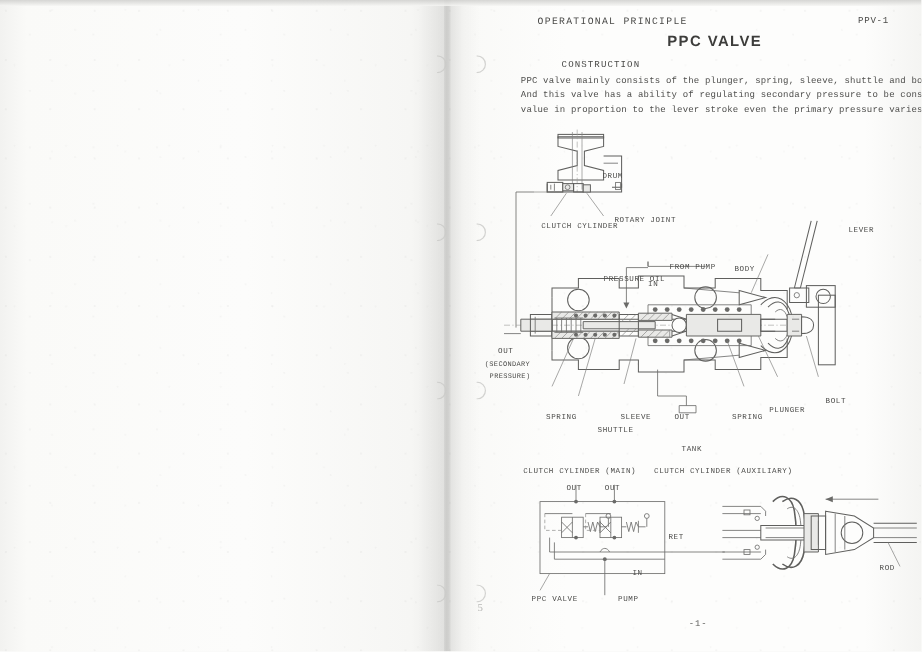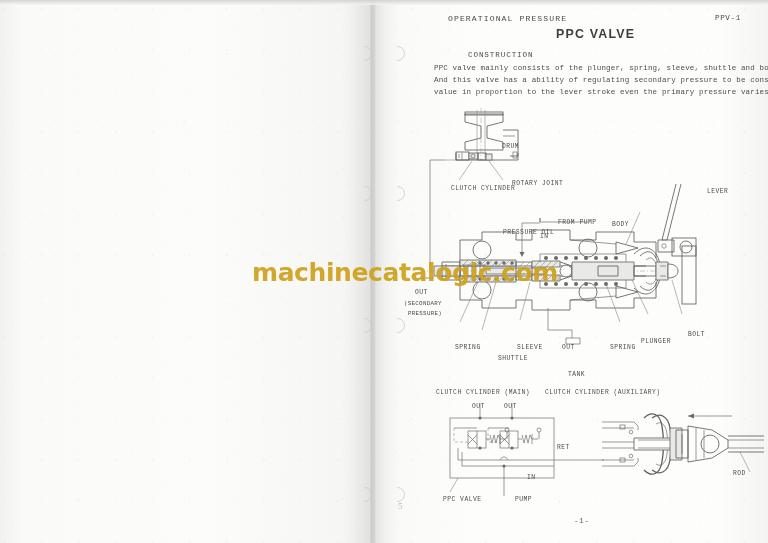--- a/index.html
+++ b/index.html
@@ -84,21 +84,21 @@
   <div class="punch" style="left:357px;top:46px;"></div>
   <div class="punch" style="left:357px;top:186px;"></div>
   <div class="punch" style="left:357px;top:318px;"></div>
   <div class="punch" style="left:357px;top:487px;"></div>
 
   <div class="punch" style="left:390px;top:46px;"></div>
   <div class="punch" style="left:390px;top:186px;"></div>
   <div class="punch" style="left:390px;top:318px;"></div>
   <div class="punch" style="left:390px;top:487px;"></div>
 
-  <div class="txt" id="hdr-left">OPERATIONAL PRESSURE</div>
+  <div class="txt" id="hdr-left">OPERATIONAL PRINCIPLE</div>
   <div class="txt" id="hdr-right">PPV-1</div>
   <div class="txt" id="doc-title">PPC VALVE</div>
   <div class="txt" id="sect-head">CONSTRUCTION</div>
   <div class="txt para" id="p1">PPC valve mainly consists of the plunger, spring, sleeve, shuttle and bolt.</div>
   <div class="txt para" id="p2">And this valve has a ability of regulating secondary pressure to be constant</div>
   <div class="txt para" id="p3">value in proportion to the lever stroke even the primary pressure varies.</div>
   <div class="txt" id="pagenum">-1-</div>
   <div class="txt" id="stamp5">5</div>
 
   <svg class="art" style="left:425px;top:108px;" width="140" height="90" viewBox="0 0 140 90">
@@ -363,16 +363,15 @@
     <circle class="s" cx="110" cy="40" r="9"></circle>
     <path class="s2" d="M96 24 L96 56 M104 26 L104 54"></path>
 
     <path class="s" d="M128 32 L164 32 M128 48 L164 48"></path>
     <path class="s2" d="M128 36 L164 36 M128 44 L164 44"></path>
 
     <path class="lead" d="M140 48 L150 68"></path>
   </svg>
   <div class="lbl" style="left:733px;top:470px;">ROD</div>
 
-  <div id="watermark">machinecatalogic.com</div>
 
   <div class="noise"></div>
 </div>
 
 </body></html>

